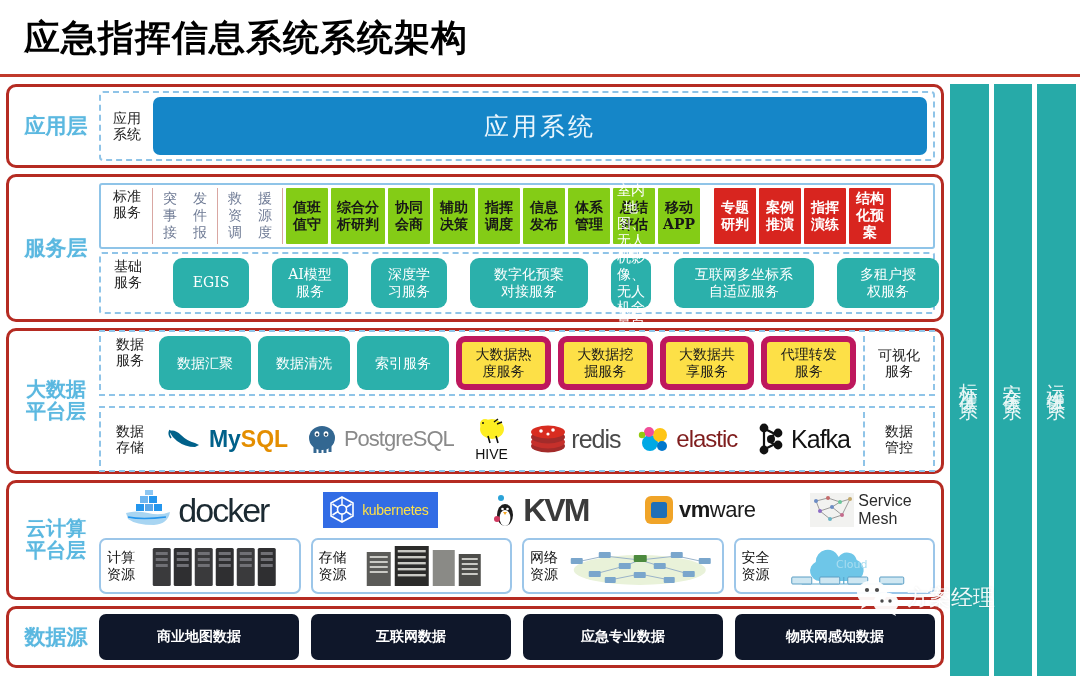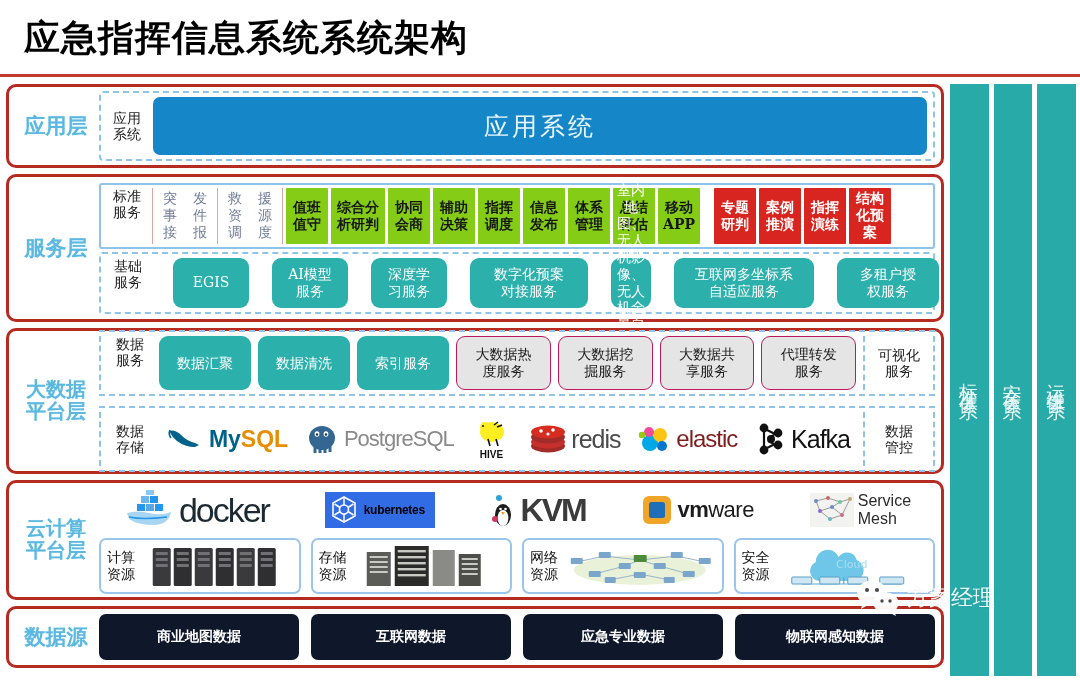--- a/index.html
+++ b/index.html
@@ -143,22 +143,22 @@
     border-top: 2px dashed #8fc4e8;
     border-bottom: 2px dashed #8fc4e8;
     padding: 4px 0;
     display: flex; align-items: stretch; gap: 7px;
     height: 66px;
   }
   .vdash {
     flex: 0 0 2px; border-left: 2px dashed #8fc4e8; align-self: stretch;
   }
   .pill.lightblue {
-    background: #e5e5e5; color: #1a1a1a;
-    border: 1px solid #be185d;
+    background: #fde047; color: #1a1a1a;
+    border: 6px solid #be185d;
   }
   .logo-strip {
     flex: 1 1 auto;
     display: flex; align-items: center; justify-content: space-around;
     gap: 6px; overflow: hidden;
   }
 
   
   .cloud-layer { height: 120px; }
   .cloud-body { display: flex; flex-direction: column; gap: 4px; }
@@ -225,29 +225,29 @@
     font-size: 22px; color: #ffffff; opacity: .92;
     font-family: "DejaVu Serif","Liberation Serif",serif;
     text-shadow: 0 0 3px rgba(0,0,0,.12);
   }
 
   
   .logo { display: flex; align-items: center; justify-content: center; gap: 4px; }
   .mysql-txt { font-size: 23px; color: #00618a; font-weight: bold; }
   .mysql-sql { color: #e48e00; }
   .pg-txt { font-size: 22px; color: #8a8a8a; letter-spacing: -1px; }
-  .hive-txt { font-size: 10px; font-weight: bold; color: #111; }
+  .hive-txt { font-size: 14px; font-weight: normal; color: #111; }
   .redis-txt { font-size: 25px; color: #4a4a4a; letter-spacing: -1px; }
   .elastic-txt { font-size: 24px; color: #7f1d1d; letter-spacing: -1px; }
   .kafka-txt { font-size: 25px; color: #111; font-weight: 500; letter-spacing: -1px; }
   .docker-txt { font-size: 34px; color: #1b2a32; letter-spacing: -2px; font-weight: 500; }
   .k8s-box {
     background: #326ce5; padding: 3px 10px 3px 4px; display: flex; align-items: center; gap: 5px;
   }
-  .k8s-txt { color: #000000; font-size: 12px; font-weight: bold; letter-spacing: -.3px; }
+  .k8s-txt { color: #fde047; font-size: 14px; font-weight: normal; letter-spacing: -.3px; }
   .kvm-txt { font-size: 32px; font-weight: bold; color: #3b3b3b; letter-spacing: -2px; }
   .vmware-txt { font-size: 22px; color: #1b1b1b; letter-spacing: -.5px; }
   .vmware-bold { font-weight: bold; }
   .mesh-txt { font-size: 16px; color: #2b2b2b; line-height: 1.1; text-align: left; }
 </style>
 </head>
 <body>
 
 <div id="root">
 

